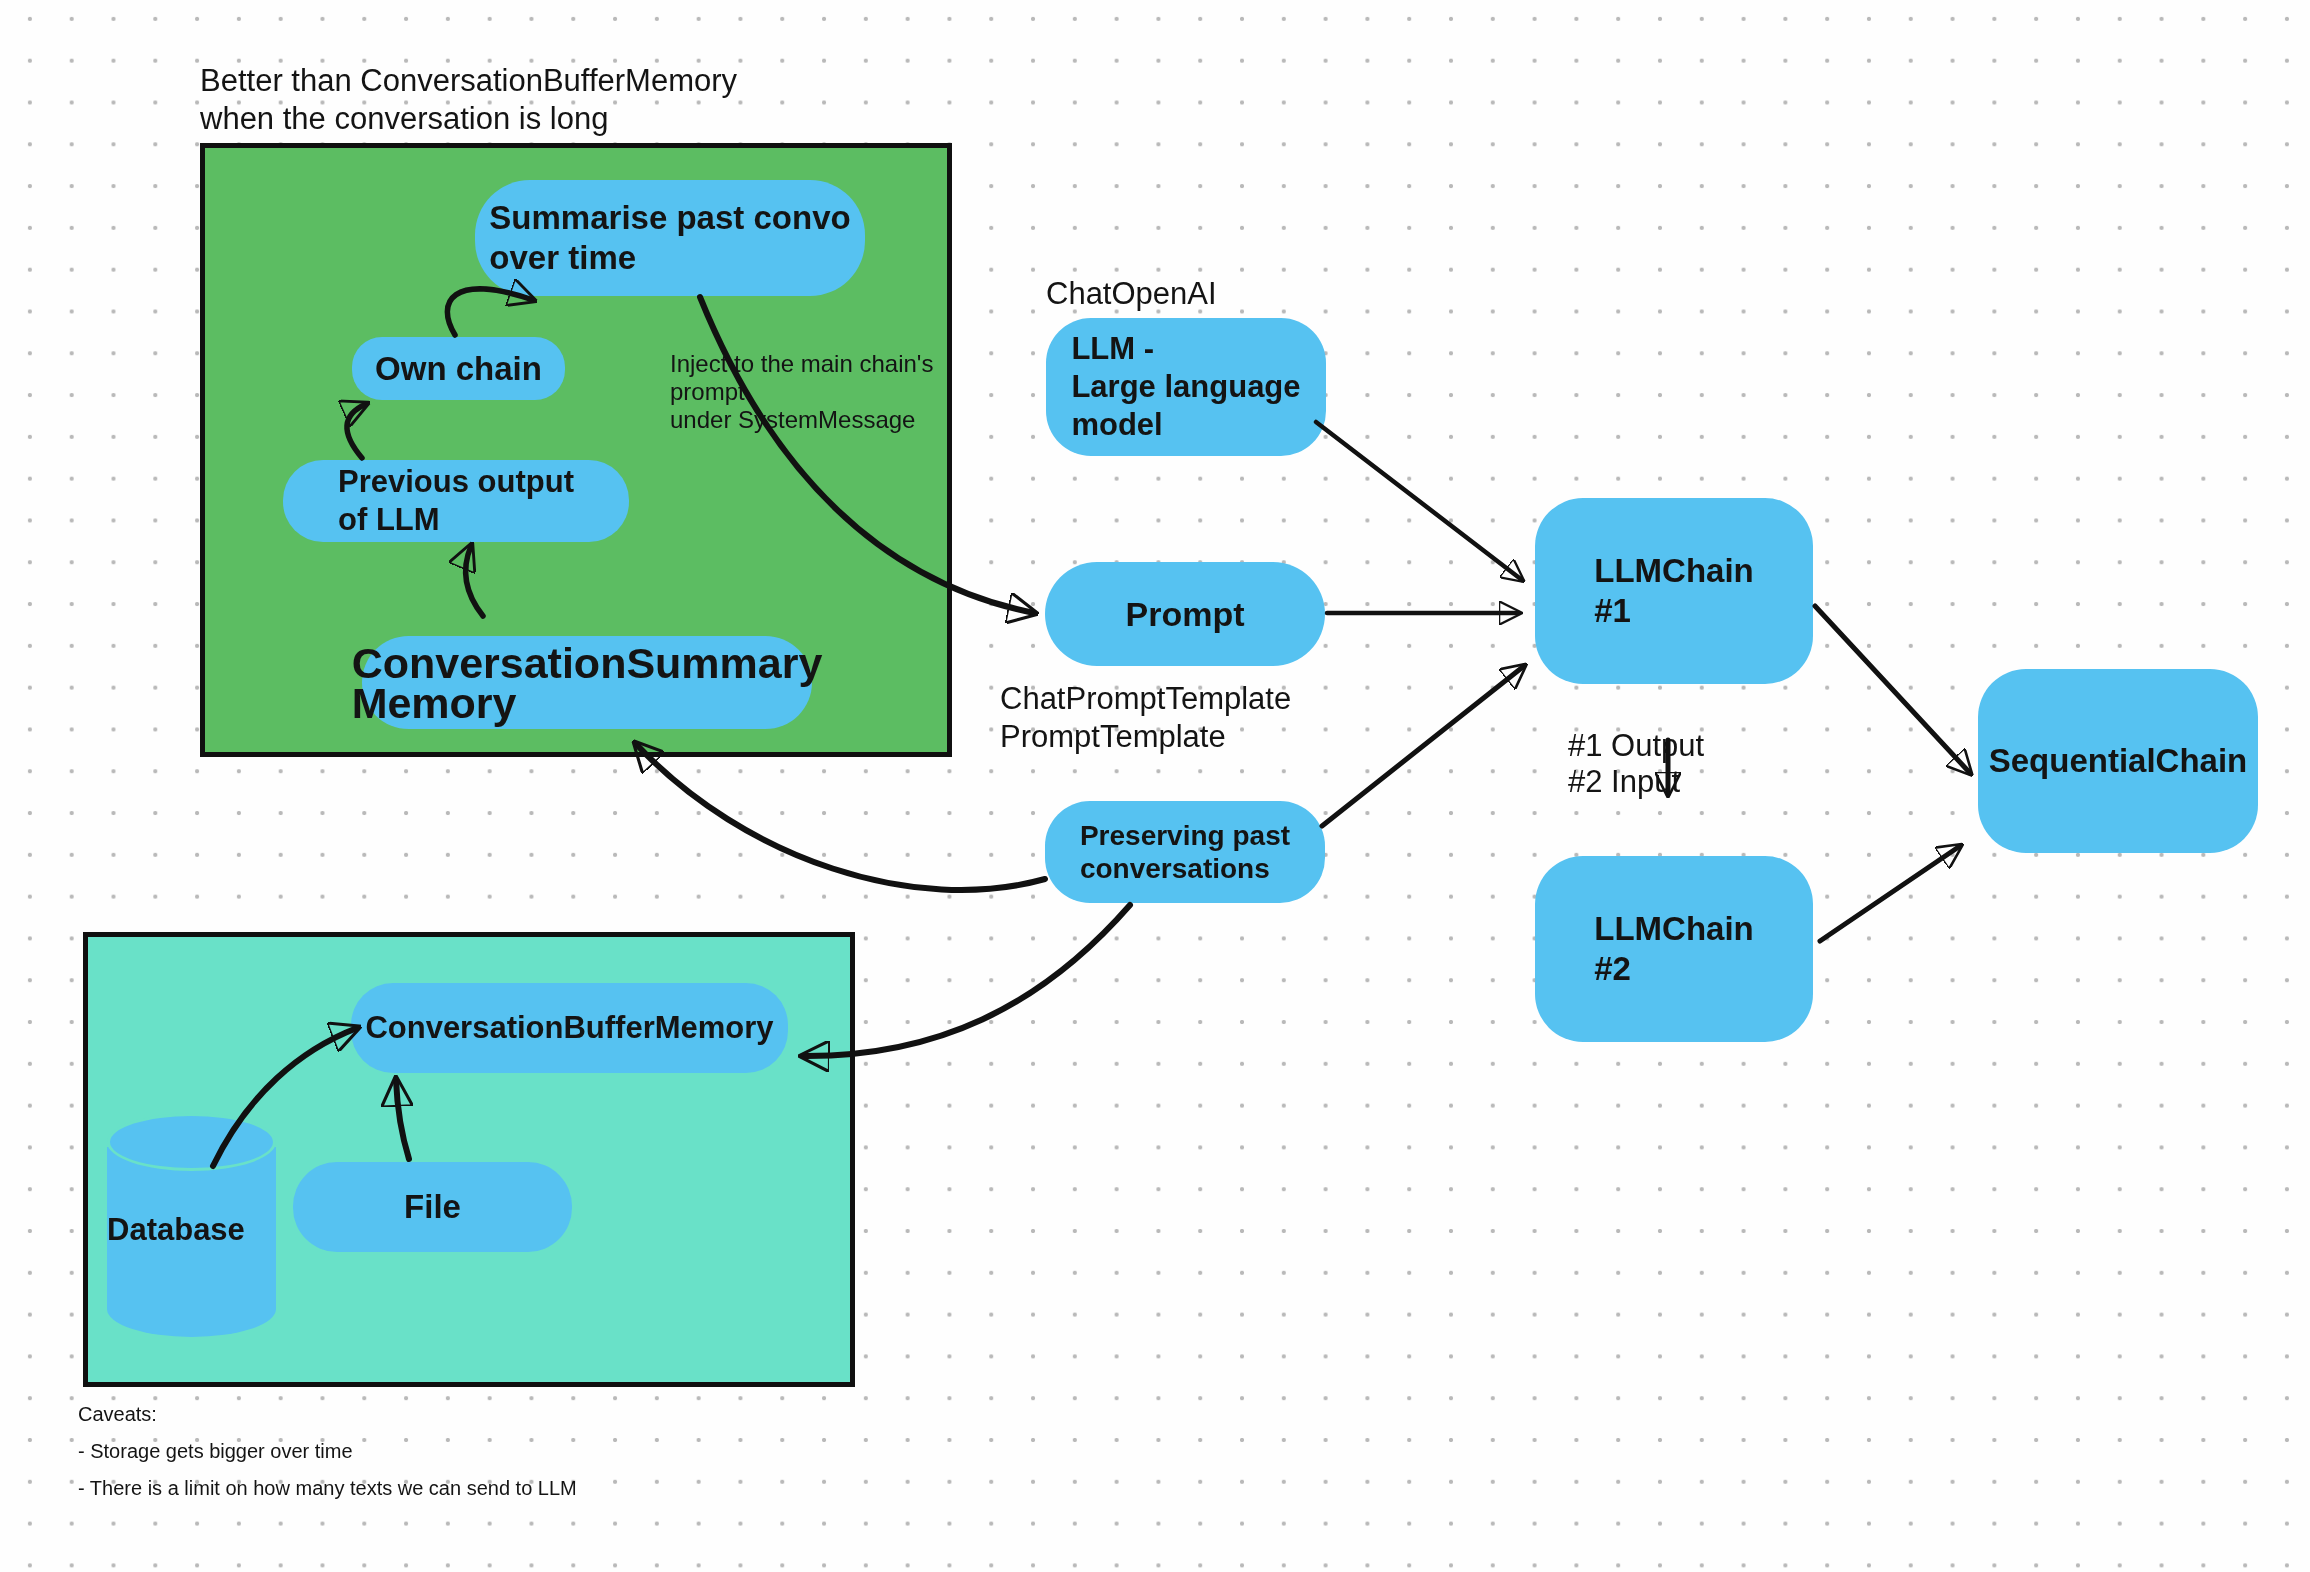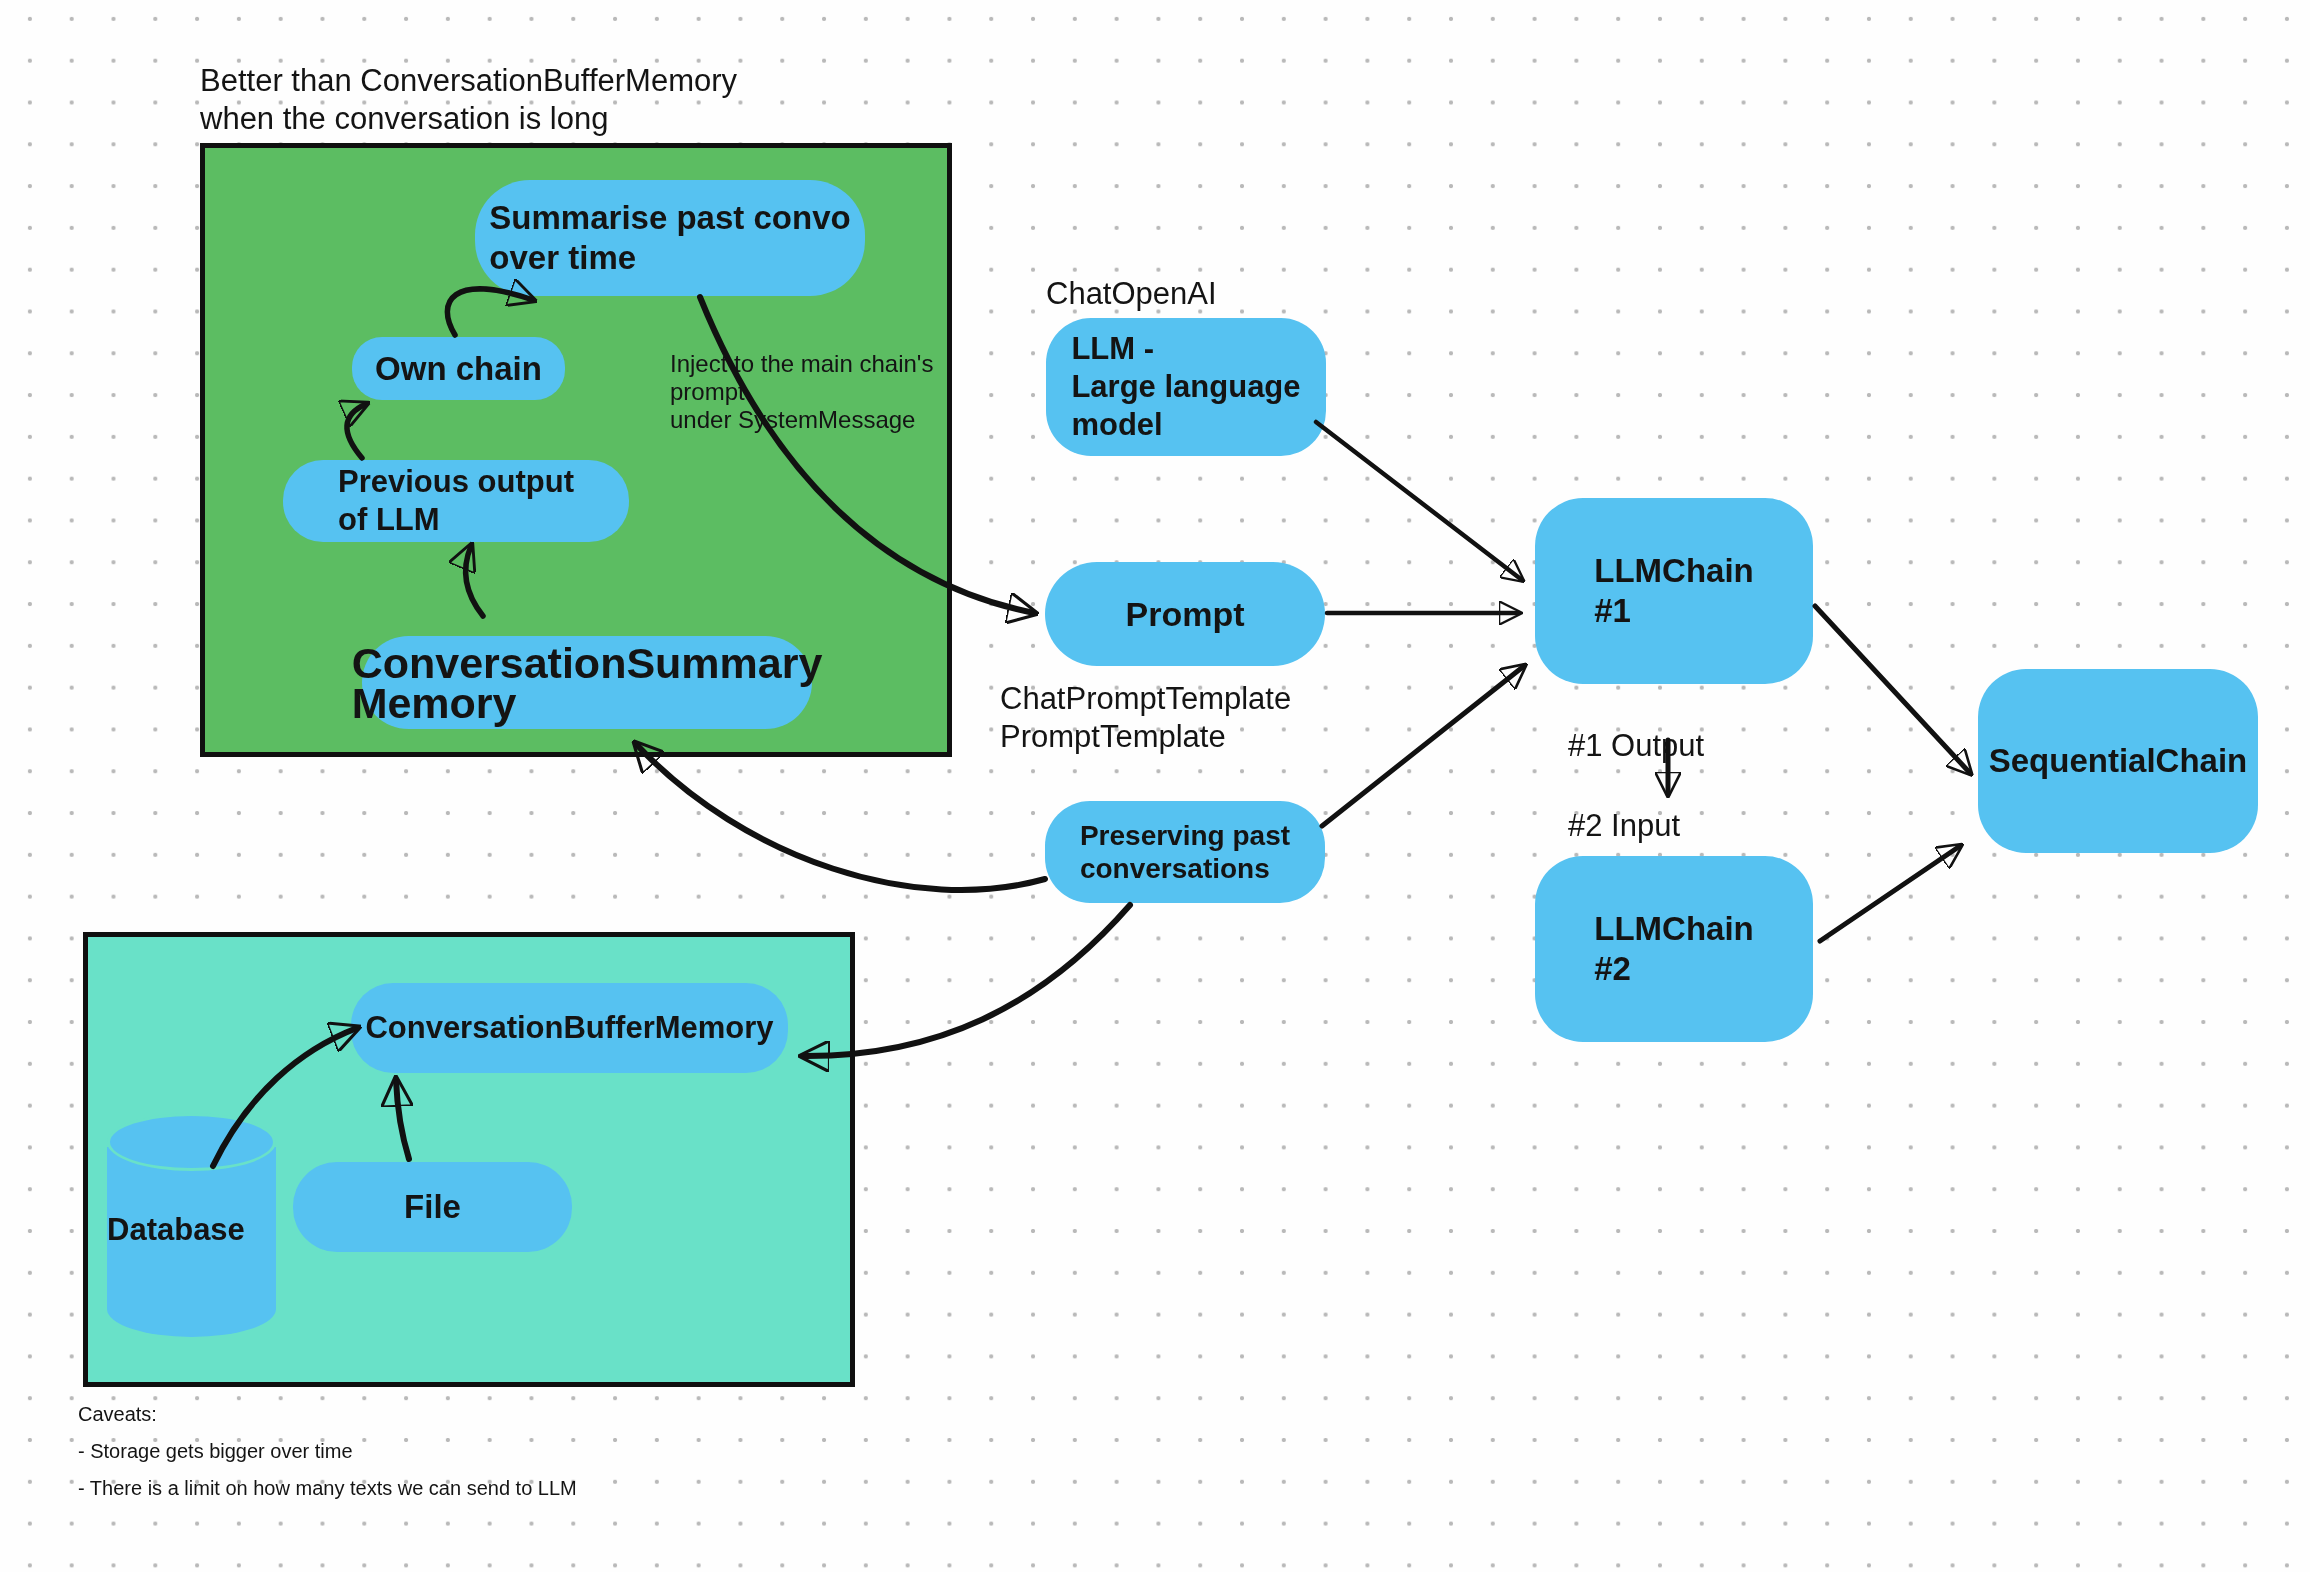--- a/index.html
+++ b/index.html
@@ -43,21 +43,21 @@
 
   <div class="note" style="left:200px;top:62px;width:600px;font-size:31px;line-height:38px;">Better than ConversationBufferMemory
 when the conversation is long</div>
   <div class="note center" style="left:670px;top:350px;width:410px;font-size:24px;line-height:28px;">Inject to the main chain's
 prompt
 under SystemMessage</div>
   <div class="note center" style="left:1046px;top:276px;width:280px;font-size:31px;">ChatOpenAI</div>
   <div class="note center" style="left:1000px;top:680px;width:300px;font-size:31px;line-height:38px;">ChatPromptTemplate
 PromptTemplate</div>
   <div class="note center" style="left:1568px;top:698px;width:200px;font-size:31px;margin-top:30px;">#1 Output</div>
-  <div class="note center" style="left:1568px;top:808px;width:200px;font-size:31px;">#2 Input</div>
+  <div class="note center" style="left:1568px;top:764px;width:200px;font-size:31px;">#2 Input</div>
   <div class="note" style="left:78px;top:1352px;width:900px;font-size:20px;line-height:37px;margin-top:44px;">Caveats:
 - Storage gets bigger over time
 - There is a limit on how many texts we can send to LLM</div>
 
   <div class="node" style="left:475px;top:180px;width:390px;height:116px;border-radius:55px;font-size:33px;line-height:40px;">Summarise past convo
 over time</div>
   <div class="node" style="left:352px;top:337px;width:213px;height:63px;border-radius:30px;font-size:33px;">Own chain</div>
   <div class="node" style="left:283px;top:460px;width:346px;height:82px;border-radius:40px;font-size:31px;line-height:38px;">Previous output
 of LLM</div>
   <div class="node" style="left:362px;top:616px;width:450px;height:93px;border-radius:50px;font-size:43px;line-height:40px;margin-top:20px;">ConversationSummary

